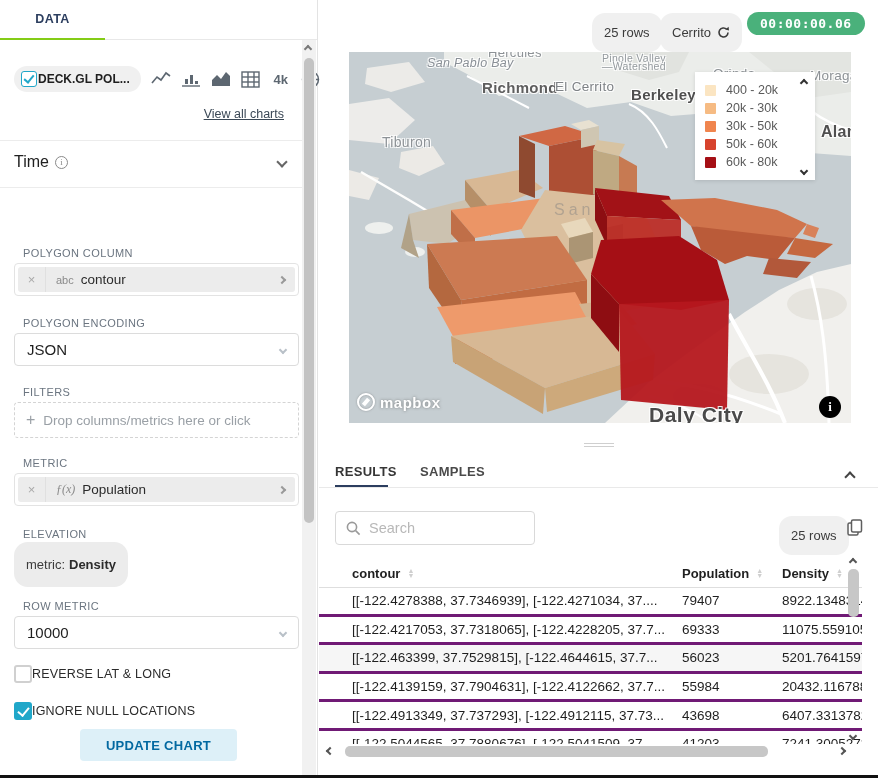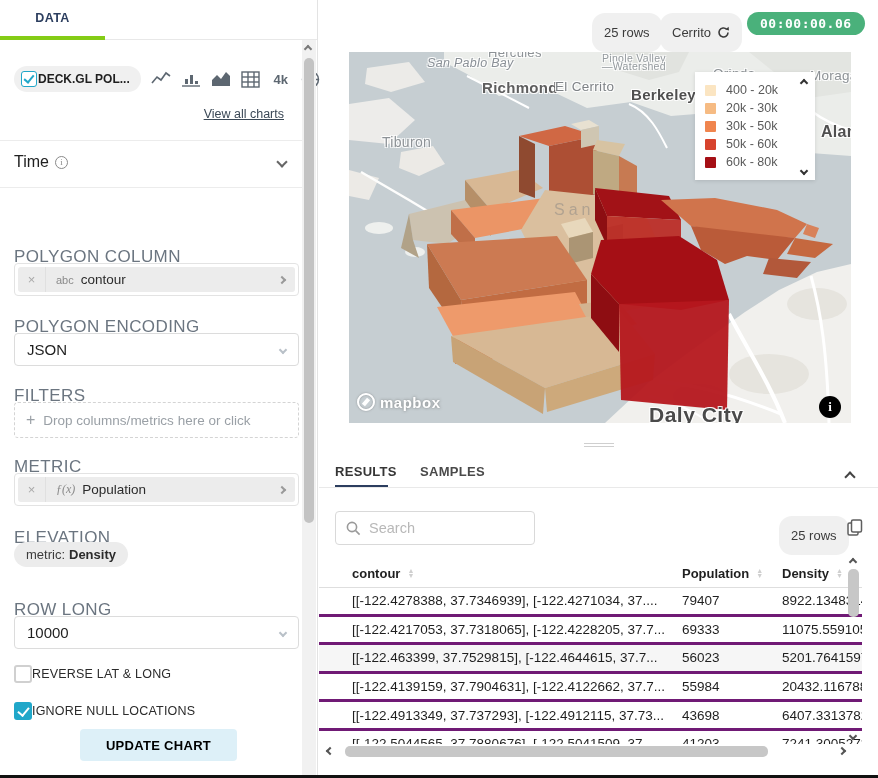--- a/index.html
+++ b/index.html
@@ -17,21 +17,21 @@
   .chev.sm{width:6px;height:6px}
   .pill{display:inline-flex;align-items:center;gap:6px;background:#f0f0f0;border-radius:13px;
     padding:12px 12px;font-size:13px;color:#3b3b3b;white-space:nowrap}
 
   
   #left-panel{left:0;top:0;width:318px;height:775px;background:#fff;border-right:1px solid #e3e3e3}
   #lp-tabs{position:absolute;left:0;top:0;width:100%;height:40px;border-bottom:1px solid #e8e8e8;display:flex}
   .lp-tab{height:40px;display:flex;align-items:center;justify-content:center;font-size:12.5px;
     letter-spacing:.4px;color:#454d59;font-weight:700;cursor:pointer}
   .lp-tab.active{color:#2c3e5f}
-  #tab-data{width:105px;border-bottom:4px solid #84cc16}
+  #tab-data{width:105px;border-bottom:2px solid #84cc16}
   #tab-customize{width:213px}
   #lp-scroll{position:absolute;left:302px;top:40px;width:14px;height:735px;background:#f1f1f1}
   #lp-scroll .thumb{position:absolute;left:2px;top:18px;width:10px;height:465px;background:#c3c3c3;border-radius:5px}
   #lp-scroll .chev{position:absolute;left:3px;top:6px;border-color:#7a7a7a}
 
   #viz-row{left:14px;top:66px;display:flex;align-items:center;gap:10px}
   #viz-pill{display:flex;align-items:center;gap:1px;background:#f0f0f0;border-radius:15px;padding:5px 11px 5px 7px}
   .cb{width:16px;height:16px;border-radius:3px;display:flex;align-items:center;justify-content:center;flex:0 0 auto}
   .cb.outline{border:1.5px solid #20a7c9;background:#fff}
   .cb.outline::after{content:"";width:4px;height:8px;border-right:2px solid #20a7c9;border-bottom:2px solid #20a7c9;transform:rotate(40deg);margin-top:-2px}
@@ -39,50 +39,50 @@
   .vicon{width:20px;height:20px;display:inline-flex;align-items:center;justify-content:center;color:#5d6771}
   .vicon svg{display:block}
   #icon-4k{font-size:13px;font-weight:700;color:#5d6771}
   #view-all{left:0;top:107px;width:284px;text-align:right;font-size:12.5px;color:#3b4856;text-decoration:underline;cursor:pointer}
 
   .divider{left:0;width:302px;height:1px;background:#ececec}
   .section-head{left:14px;width:272px;display:flex;align-items:center;font-size:16px;color:#202020}
   .section-head .chev{margin-left:auto}
   .info-i{display:inline-flex;width:13px;height:13px;border:1px solid #8a8a8a;border-radius:50%;
     align-items:center;justify-content:center;font-size:9px;color:#8a8a8a;margin-left:6px;font-family:"Liberation Serif",serif}
-  .ctl-label{left:14px;font-size:17px;color:#6b7580;letter-spacing:.4px}
+  .ctl-label{left:23px;font-size:11px;color:#6b7580;letter-spacing:.4px}
 
   .token-ctl{left:14px;width:285px;height:33px;border:1px solid #e3e3e3;border-radius:4px;padding:3px;background:#fff}
   .token-inner{display:flex;align-items:center;height:100%;background:#ececec;border-radius:3px;overflow:hidden}
   .token-x{width:28px;text-align:center;color:#a9a9a9;font-size:13px;border-right:1px solid #e0e0e0;align-self:stretch;display:flex;align-items:center;justify-content:center;cursor:pointer}
   .token-type{font-size:11px;color:#8a8a8a;margin:0 7px 0 10px}
   .token-type.fx{font-style:italic;font-family:"Liberation Serif",serif;font-size:12px}
   .token-val{font-size:13.5px;color:#2b2b2b}
   .token-arrow{margin-left:auto;width:26px;display:flex;align-items:center;justify-content:center;align-self:stretch;cursor:pointer}
   .token-arrow .chev{border-color:#9a9a9a}
 
   .select{left:14px;width:285px;height:33px;border:1px solid #dcdcdc;border-radius:4px;background:#fff;
     display:flex;align-items:center;padding:0 12px;font-size:15px;color:#1f1f1f;cursor:pointer}
   .select .chev{margin-left:auto;border-color:#b9c1c8}
 
   #drop-zone{left:14px;top:402px;width:285px;height:36px;border:1px dashed #d4d4d4;border-radius:4px;
     display:flex;align-items:center;padding:0 11px;color:#9aa0a6;font-size:13.5px;gap:8px;cursor:pointer}
   #drop-zone .plus{font-size:16px;color:#9aa0a6}
 
   #elev-pill{left:14px;top:542px;display:inline-flex;background:#ececec;border-radius:14px;
-    padding:5px 12px;font-size:13px;color:#3c3c3c;gap:4px}
+    padding:15px 12px;font-size:13px;color:#3c3c3c;gap:4px}
   #elev-pill b{font-weight:700;color:#2b2b2b}
 
   .cb-row{left:14px;display:flex;align-items:center;font-size:12.5px;color:#2b2b2b;letter-spacing:.2px}
   .cb.empty{width:18px;height:18px;border:2px solid #d0d0d0;background:#fff}
   .cb.checked{width:18px;height:18px;background:#20a7c9}
   .cb.checked::after{content:"";width:5px;height:9px;border-right:2px solid #fff;border-bottom:2px solid #fff;transform:rotate(40deg);margin-top:-2px}
 
   #update-btn{left:80px;top:729px;width:157px;height:32px;background:#ddf0f8;border:none;border-radius:4px;
-    color:#000000;font-weight:700;font-size:13px;letter-spacing:.3px;cursor:pointer;font-family:"Liberation Sans",sans-serif}
+    color:#0369a1;font-weight:700;font-size:13px;letter-spacing:.3px;cursor:pointer;font-family:"Liberation Sans",sans-serif}
 
   
   #badge-rows-top{left:592px;top:13px}
   #badge-cached{left:660px;top:13px;cursor:pointer}
   #badge-timer{left:747px;top:12px;background:#4ab17b;color:#fff;font-family:"DejaVu Sans Mono",monospace;
     font-size:13px;font-weight:700;padding:4px 13px;border-radius:14px;letter-spacing:.5px}
 
   
   #map{left:349px;top:52px;width:502px;height:371px;background:#c6ced2;overflow:hidden}
   #map svg{position:absolute;inset:0}
@@ -256,21 +256,21 @@
           </span>
       </div>
     </div>
 
     <div class="ctl-label abs" style="top:528px">ELEVATION</div>
     <div id="elev-pill" class="abs">
       <span>metric:</span>
       <b>Density</b>
     </div>
 
-    <div class="ctl-label abs" style="top:600px">ROW LONG</div>
+    <div class="ctl-label abs" style="top:600px">ROW METRIC</div>
     <div class="select abs" style="top:616px">
       <span>10000</span>
       <span class="chev down sm"></span>
     </div>
 
     <div class="cb-row abs" style="top:665px">
       <span class="cb empty"></span>
       <span>REVERSE LAT &amp; LONG</span>
     </div>
     <div class="cb-row abs" style="top:702px">

